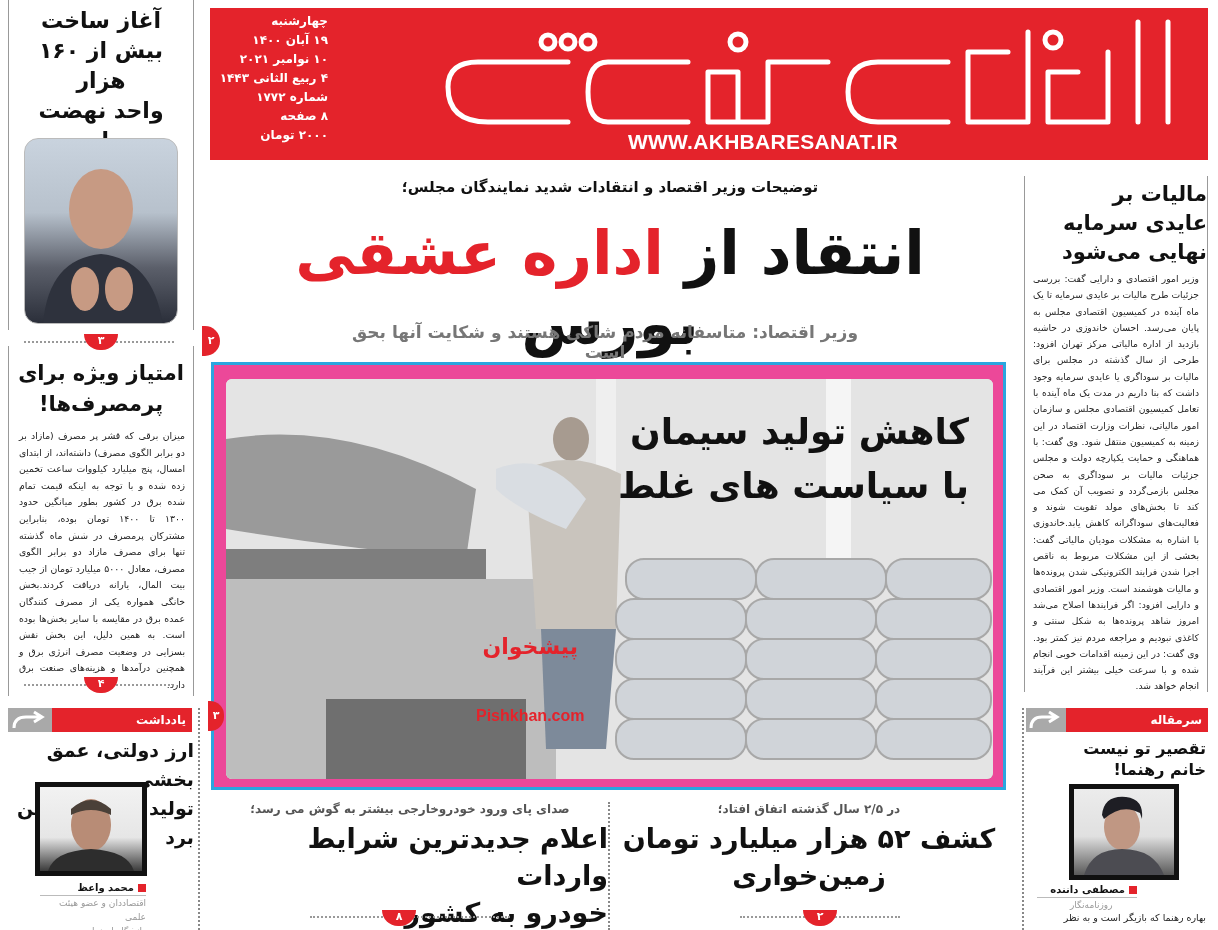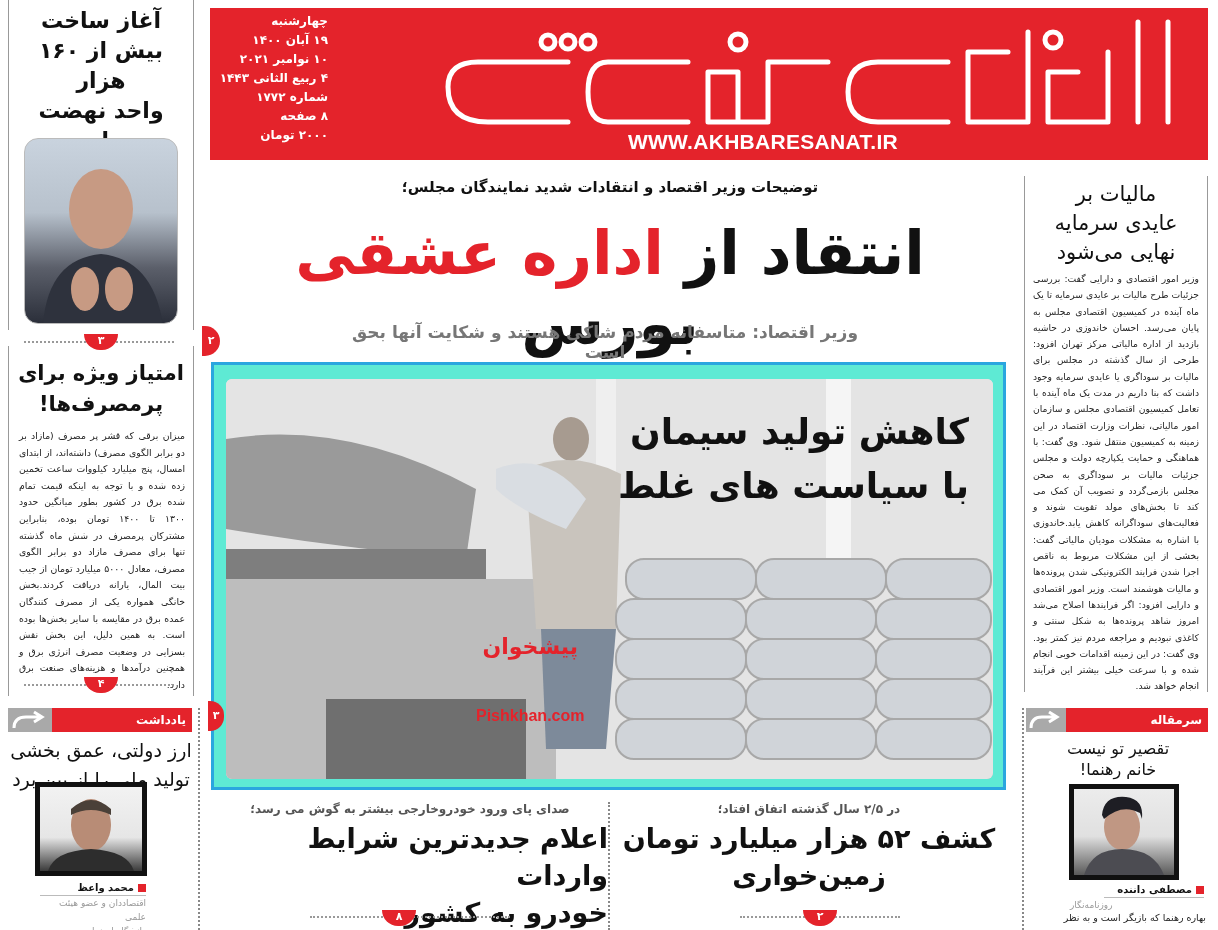--- a/index.html
+++ b/index.html
@@ -25,29 +25,29 @@
   .section-tab { height: 24px; display: flex; }
   .section-tab .arrowbox { width: 44px; height: 24px; background: #a9a9a9; position: relative; }
   .section-tab .label { flex: 1; background: #e4232b; color: #fff; font-size: 12px; font-weight: bold; line-height: 24px; padding-right: 6px; }
 
   
   .kicker { font-weight: bold; font-size: 15px; text-align: center; }
   .main-headline { font-weight: bold; font-size: 60px; text-align: center; letter-spacing: -1px; line-height: 70px; }
   .main-headline .red { color: #e4232b; }
   .subhead { font-weight: bold; font-size: 17px; color: #777; text-align: center; border-bottom: 6px solid #4c1d95; display: inline-block; padding-bottom: 1px; }
 
-  .photo-frame { left: 211px; top: 362px; width: 795px; height: 428px; border: 3px solid #2aa6df; background: #5eead4; }
+  .photo-frame { left: 211px; top: 362px; width: 795px; height: 428px; border: 3px solid #2aa6df; background: #ec4899; }
   .photo { position: absolute; left: 12px; top: 14px; width: 767px; height: 400px; border-radius: 6px; overflow: hidden; background: linear-gradient(180deg, #e8e8e8 0%, #d6d6d6 45%, #b9b9b9 100%); }
   .photo-title { position: absolute; right: 24px; top: 26px; font-weight: bold; font-size: 36px; line-height: 54px; text-align: right; color: #111; }
   .watermark { position: absolute; left: 250px; top: 255px; color: #e4232b; font-weight: bold; direction: ltr; text-align: center; }
 
   .bottom-kicker { font-weight: bold; font-size: 12px; color: #555; text-align: center; }
   .bottom-headline { font-weight: bold; font-size: 27px; line-height: 37px; text-align: center; }
 
-  .right-headline { font-weight: normal; font-size: 21px; line-height: 29px; text-align: center; }
+  .right-headline { font-weight: bold; font-size: 21px; line-height: 29px; text-align: right; }
   .col-right-box { left: 1024px; top: 176px; width: 184px; height: 516px; border-left: 1px solid #999; border-right: 1px solid #999; }
 
   .author-line { font-size: 10px; font-weight: bold; display: flex; align-items: center; gap: 4px; border-bottom: 1px solid #bbb; padding-bottom: 2px; }
   .author-line .sq { width: 8px; height: 8px; background: #e4232b; display: inline-block; }
   .author-role { font-size: 9px; color: #999; line-height: 14px; }
 
   .vdots { border-left: 2px dotted #888; }
 </style>
 </head>
 <body>
@@ -242,18 +242,18 @@
 </div>
 <div class="abs" style="left:1069px; top:784px; width:110px; height:96px; background:#111; padding:5px;">
   <div style="width:100%; height:100%; background: linear-gradient(180deg,#ececec 0%,#e0e0e0 55%,#5a5a5a 100%); overflow:hidden;">
     <svg width="100" height="86" viewBox="0 0 100 86">
       <ellipse cx="48" cy="38" rx="18" ry="23" fill="#c09783"></ellipse>
       <path d="M28 26 Q30 6 52 8 Q70 10 68 30 L66 24 Q48 14 30 30 Z" fill="#1e1e24"></path>
       <path d="M10 86 Q18 60 48 60 Q80 60 90 86 Z" fill="#4c4c52"></path>
     </svg>
   </div>
 </div>
-<div class="abs author-line" style="left:1104px; top:884px; width:100px;">
+<div class="abs author-line" style="left:1037px; top:884px; width:100px;">
   <span class="sq"></span>
   <span>مصطفی داننده</span>
 </div>
 <div class="abs author-role" style="left:1070px; top:898px; width:100px; text-align:left;">روزنامه‌نگار</div>
 <div class="abs body-text" style="left:1030px; top:910px; width:176px; font-size:9.5px;">بهاره رهنما که بازیگر است و به نظر</div>
 
 </body></html>

